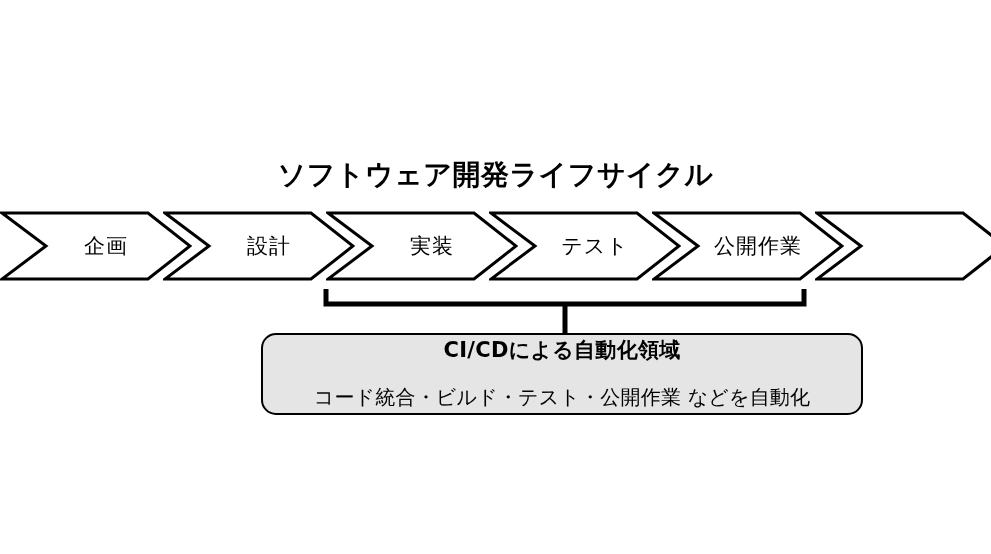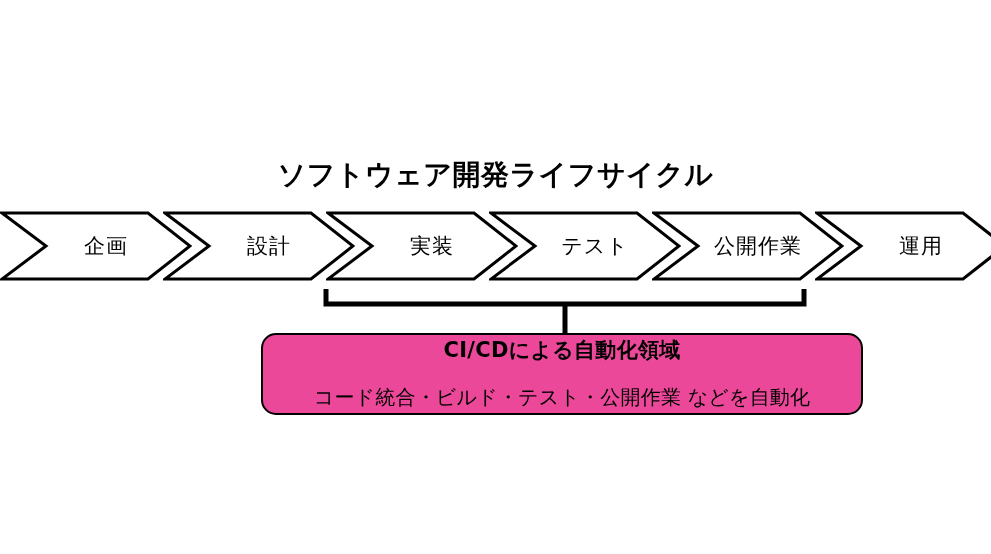--- a/index.html
+++ b/index.html
@@ -88,21 +88,21 @@
   
   #automation-callout {
     position: absolute;
     left: 261px;
     top: 321px;
     width: 602px;
     height: 82px;
     box-sizing: border-box;
     border: 2.5px solid #000000;
     border-radius: 15px;
-    background: #ec4899;
+    background: #e5e5e5;
     display: flex;
     flex-direction: column;
     align-items: center;
     justify-content: center;
   }
   #automation-callout-title {
     font-size: 21px;
     font-weight: bold;
     line-height: 27px;
     letter-spacing: 0.3px;
@@ -158,21 +158,20 @@
       <svg width="192" height="72" viewBox="0 0 192 72">
         <polygon points="2,3 46,36 2,69 148,69 190,36 148,3" fill="#ffffff" stroke="#000000" stroke-width="3" stroke-linejoin="miter"></polygon>
       </svg>
       <div class="phase-label">公開作業</div>
     </div>
 
     <div class="phase-chevron" style="left:815px;">
       <svg width="192" height="72" viewBox="0 0 192 72">
         <polygon points="2,3 46,36 2,69 148,69 190,36 148,3" fill="#ffffff" stroke="#000000" stroke-width="3" stroke-linejoin="miter"></polygon>
       </svg>
-      <div class="phase-label">運用</div>
     </div>
 
   </div>
 
   <div id="automation-bracket">
     <svg width="494" height="54" viewBox="0 0 494 54">
       <path d="M 8,5 L 8,20 L 486,20 L 486,5" fill="none" stroke="#000000" stroke-width="5" stroke-linecap="butt" stroke-linejoin="miter"></path>
       <path d="M 247,20 L 247,50" fill="none" stroke="#000000" stroke-width="5" stroke-linecap="butt"></path>
     </svg>
   </div>

